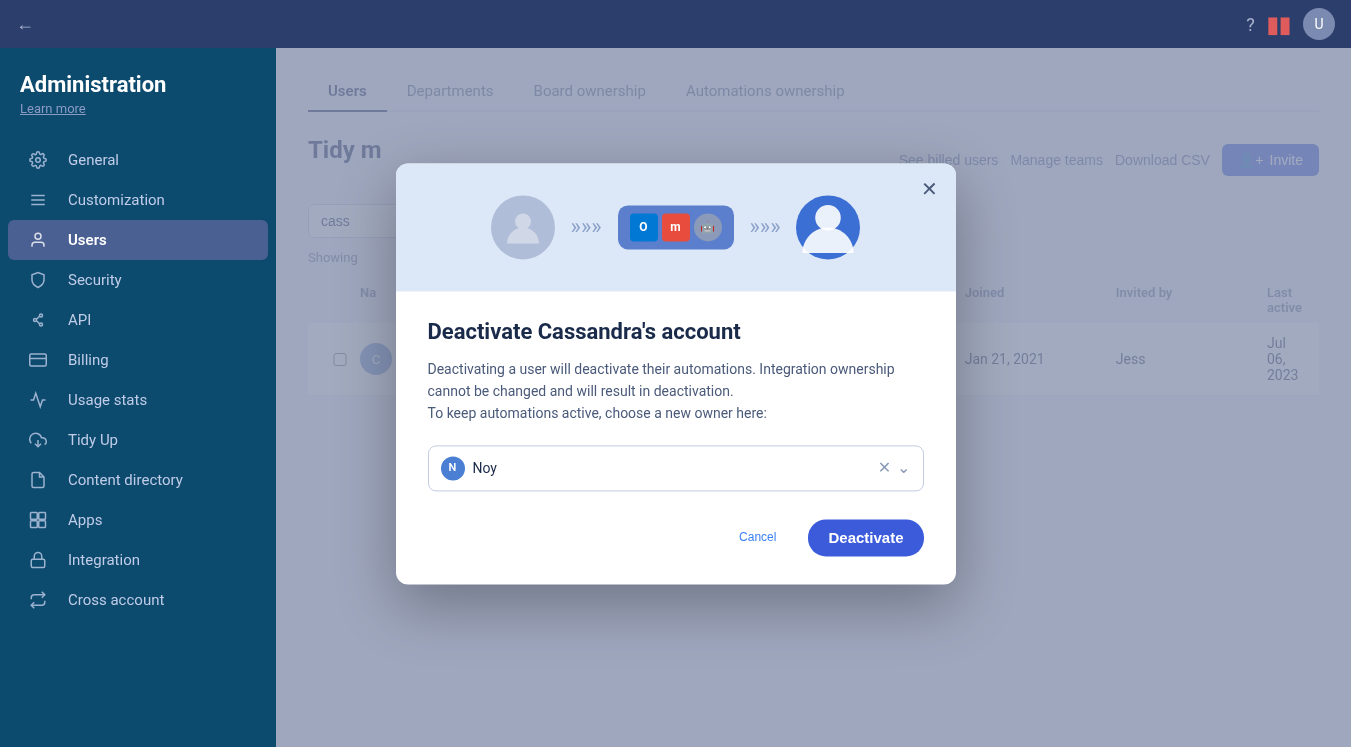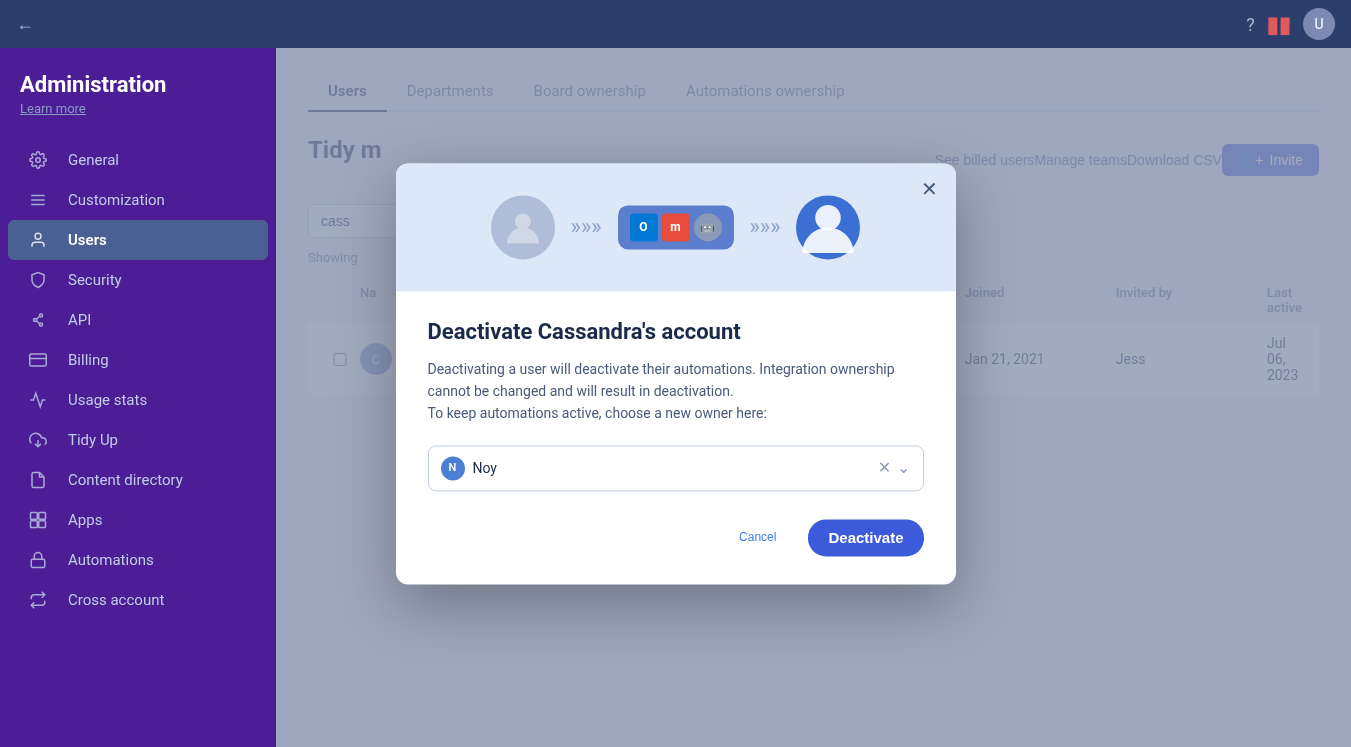--- a/index.html
+++ b/index.html
@@ -19,21 +19,21 @@
       width: 32px; height: 32px; border-radius: 50%;
       background: #7a8ab0; display: flex; align-items: center; justify-content: center;
       color: white; font-size: 14px; cursor: pointer;
     }
 
     
     .layout { display: flex; padding-top: 48px; height: 747px; }
 
     
     .sidebar {
-      width: 276px; background: #4c1d95; flex-shrink: 0; padding: 24px 0;
+      width: 276px; background: #0c4a6e; flex-shrink: 0; padding: 24px 0;
       overflow-y: auto;
     }
     .sidebar-title { color: white; font-size: 22px; font-weight: 700; padding: 0 20px 4px; }
     .sidebar-learn { color: #8a9bc4; font-size: 13px; padding: 0 20px 24px; cursor: pointer; text-decoration: underline; }
     .sidebar-item {
       display: flex; align-items: center; gap: 20px;
       padding: 10px 20px; color: #c0cce8; font-size: 15px; cursor: pointer;
       border-radius: 6px; margin: 0 8px;
     }
     .sidebar-item.active { background: #4a5f92; color: white; }
@@ -42,21 +42,21 @@
     
     .main { flex: 1; background: #f0f2f8; overflow: hidden; position: relative; }
     .main-inner { padding: 24px 32px; opacity: 0.4; pointer-events: none; }
     .tabs { display: flex; gap: 0; border-bottom: 2px solid #dde2ef; margin-bottom: 24px; }
     .tab {
       padding: 10px 20px; font-size: 15px; color: #5a6a8a; cursor: pointer;
       border-bottom: 2px solid transparent; margin-bottom: -2px;
     }
     .tab.active { color: #1a2a5a; border-bottom-color: #1a2a5a; font-weight: 600; }
     .page-title { font-size: 24px; font-weight: 700; color: #1a2a5a; margin-bottom: 20px; }
-    .toolbar-right { margin-left: auto; display: flex; align-items: center; }
+    .toolbar-right { margin-left: auto; display: flex; gap: 12px; align-items: center; }
     .btn-invite {
       background: #3b5bdb; color: white; border: none; border-radius: 6px;
       padding: 8px 16px; font-size: 14px; cursor: pointer; display: flex; align-items: center; gap: 6px;
     }
     .search-box {
       border: 1px solid #ccd1e0; border-radius: 6px; padding: 8px 12px;
       font-size: 14px; color: #1a2a5a; background: white; min-width: 200px;
     }
     .showing-text { font-size: 13px; color: #6a7a9a; margin-bottom: 12px; }
     .table-header {
@@ -284,21 +284,21 @@
       <span>Apps</span>
     </div>
 
     <div class="sidebar-item">
       <div class="sidebar-item-icon">
         <svg width="18" height="18" viewBox="0 0 24 24" fill="none" stroke="currentColor" stroke-width="2">
             <rect x="3" y="11" width="18" height="11" rx="2" ry="2"></rect>
             <path d="M7 11V7a5 5 0 0 1 10 0v4"></path>
           </svg>
       </div>
-      <span>Automations</span>
+      <span>Integration</span>
     </div>
 
     <div class="sidebar-item">
       <div class="sidebar-item-icon">
         <svg width="18" height="18" viewBox="0 0 24 24" fill="none" stroke="currentColor" stroke-width="2">
             <polyline points="17 1 21 5 17 9"></polyline>
             <path d="M3 11V9a4 4 0 0 1 4-4h14"></path>
             <polyline points="7 23 3 19 7 15"></polyline>
             <path d="M21 13v2a4 4 0 0 1-4 4H3"></path>
           </svg>

